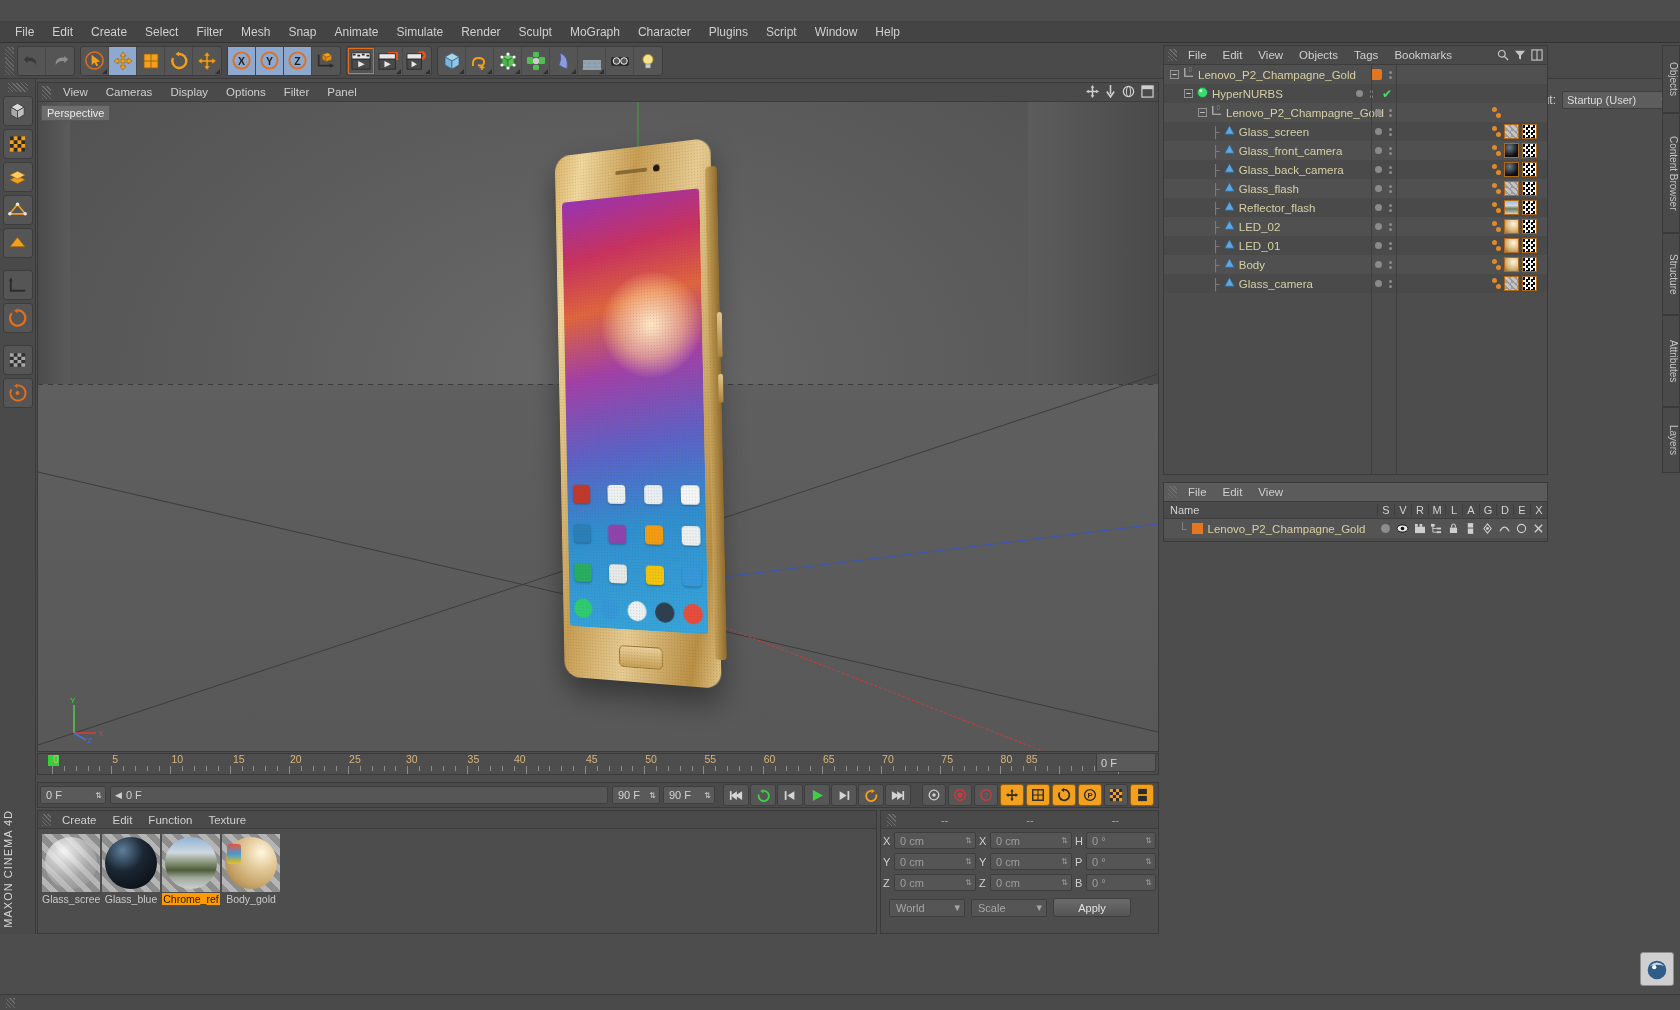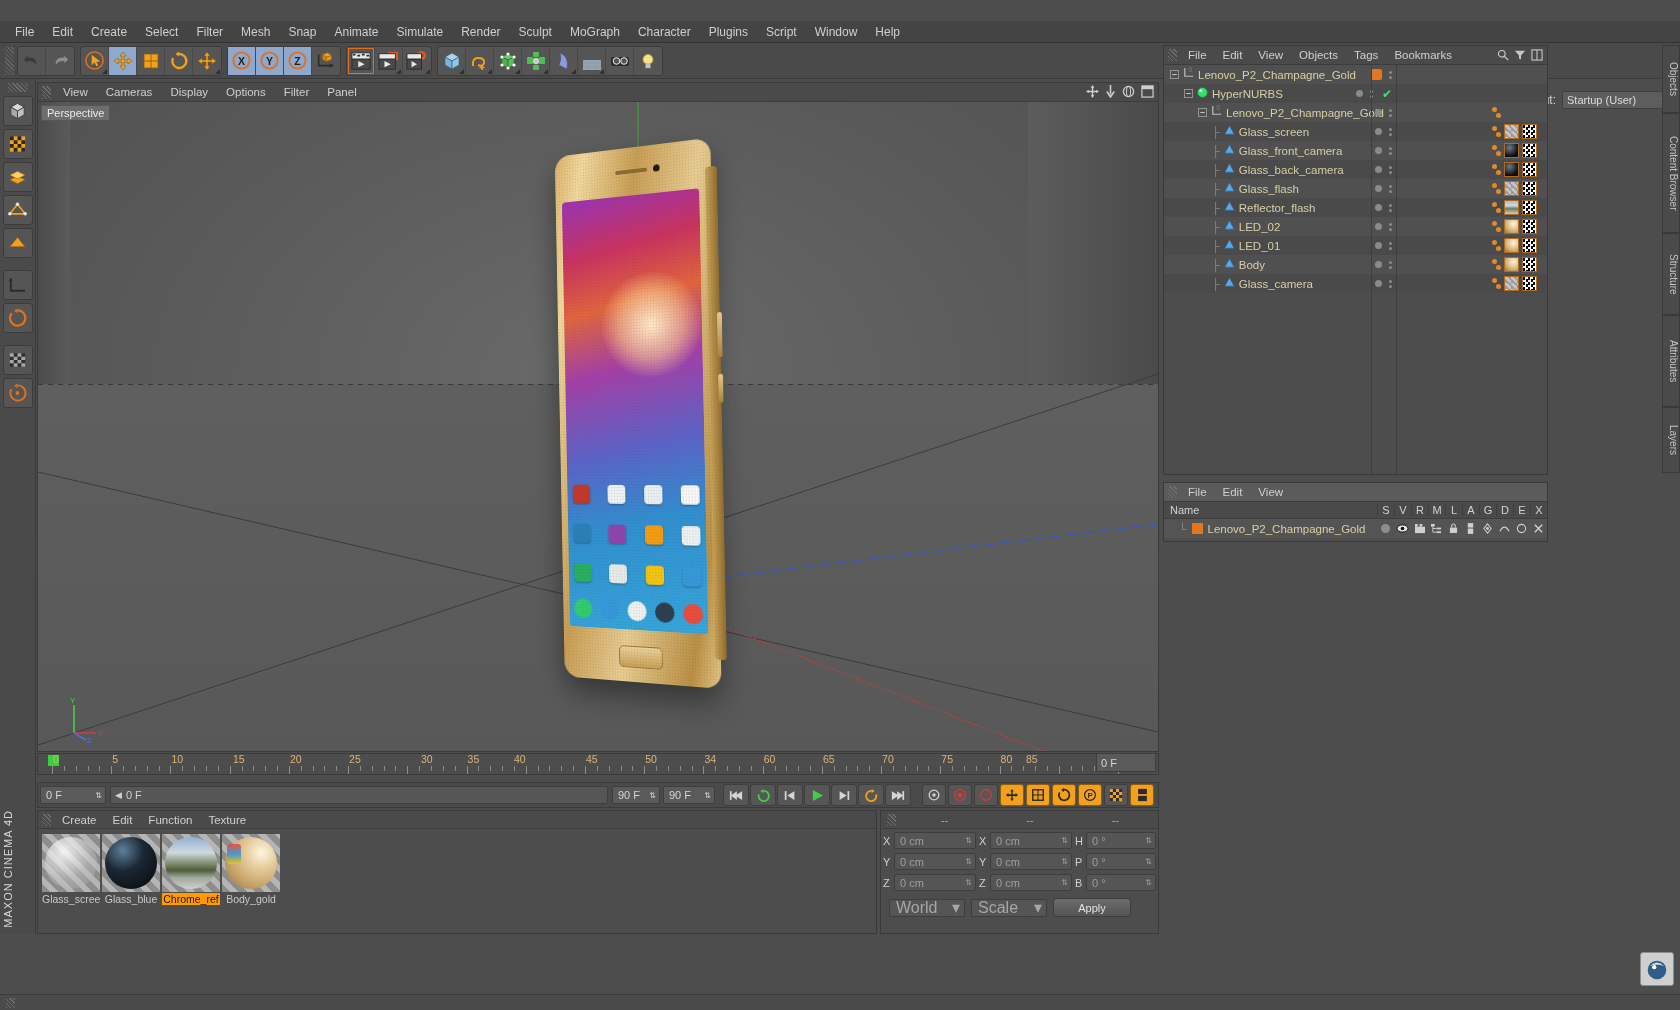--- a/index.html
+++ b/index.html
@@ -191,21 +191,21 @@
     background-image: repeating-linear-gradient(45deg,#6e6e6e 0 1px,transparent 1px 3px); }
   .co-col { width: 86px; text-align: center; }
   .co-row { display: flex; align-items: center; height: 19px; margin: 2px 0 0 2px; }
   .co-lab { width: 11px; font-size: 11px; color: #cfcfcf; }
   .co-in { width: 82px; height: 17px; background: #555; border: 1px solid #3e3e3e;
     border-radius: 2px; font-size: 11px; color: #9d9d9d;
     display: flex; align-items: center; justify-content: space-between; padding: 0 3px 0 5px; }
   .co-in.small { width: 70px; }
   .co-foot { display: flex; align-items: center; gap: 6px; margin: 6px 0 0 8px; }
   .co-sel { width: 76px; height: 18px; background: #555; border: 1px solid #3e3e3e;
-    border-radius: 2px; font-size: 16px; color: #a6a6a6;
+    border-radius: 2px; font-size: 11px; color: #a6a6a6;
     display: flex; align-items: center; justify-content: space-between; padding: 0 4px 0 6px; }
   .co-apply { width: 78px; height: 19px; background: linear-gradient(#6b6b6b,#555);
     border: 1px solid #3e3e3e; border-radius: 3px; font-size: 11px; color: #e2e2e2;
     display: flex; align-items: center; justify-content: center; }
 
   
   .objmgr { position: absolute; left: 1163px; top: 45px; width: 385px; height: 430px;
     background: #4d4d4d; border: 1px solid #3a3a3a; }
   .om-menu { height: 19px; background: #4a4a4a; border-bottom: 1px solid #3c3c3c;
     display: flex; align-items: center; padding-left: 4px; position: relative; }
@@ -675,21 +675,21 @@
           <div class="tl-tick" style="left: 262.733px;"></div>
           <div class="tl-tick" style="left: 274.578px;"></div>
           <div class="tl-tick" style="left: 286.422px;"></div>
           <div class="tl-tick" style="left: 298.267px;"></div>
           <div class="tl-num" style="left: 311.111px;">25</div>
           <div class="tl-tick" style="left: 310.111px; height: 8px;"></div>
           <div class="tl-tick" style="left: 321.956px;"></div>
           <div class="tl-tick" style="left: 333.8px;"></div>
           <div class="tl-tick" style="left: 345.644px;"></div>
           <div class="tl-tick" style="left: 357.489px;"></div>
-          <div class="tl-num" style="left: 383px;">30</div>
+          <div class="tl-num" style="left: 368px;">30</div>
           <div class="tl-tick" style="left: 369.333px; height: 8px;"></div>
           <div class="tl-tick" style="left: 381.178px;"></div>
           <div class="tl-tick" style="left: 393.022px;"></div>
           <div class="tl-tick" style="left: 404.867px;"></div>
           <div class="tl-tick" style="left: 416.711px;"></div>
           <div class="tl-num" style="left: 429.556px;">35</div>
           <div class="tl-tick" style="left: 428.556px; height: 8px;"></div>
           <div class="tl-tick" style="left: 440.4px;"></div>
           <div class="tl-tick" style="left: 452.244px;"></div>
           <div class="tl-tick" style="left: 464.089px;"></div>
@@ -705,21 +705,21 @@
           <div class="tl-tick" style="left: 558.844px;"></div>
           <div class="tl-tick" style="left: 570.689px;"></div>
           <div class="tl-tick" style="left: 582.533px;"></div>
           <div class="tl-tick" style="left: 594.378px;"></div>
           <div class="tl-num" style="left: 607.222px;">50</div>
           <div class="tl-tick" style="left: 606.222px; height: 8px;"></div>
           <div class="tl-tick" style="left: 618.067px;"></div>
           <div class="tl-tick" style="left: 629.911px;"></div>
           <div class="tl-tick" style="left: 641.756px;"></div>
           <div class="tl-tick" style="left: 653.6px;"></div>
-          <div class="tl-num" style="left: 666.444px;">34</div>
+          <div class="tl-num" style="left: 666.444px;">55</div>
           <div class="tl-tick" style="left: 665.444px; height: 8px;"></div>
           <div class="tl-tick" style="left: 677.289px;"></div>
           <div class="tl-tick" style="left: 689.133px;"></div>
           <div class="tl-tick" style="left: 700.978px;"></div>
           <div class="tl-tick" style="left: 712.822px;"></div>
           <div class="tl-num" style="left: 725.667px;">60</div>
           <div class="tl-tick" style="left: 724.667px; height: 8px;"></div>
           <div class="tl-tick" style="left: 736.511px;"></div>
           <div class="tl-tick" style="left: 748.356px;"></div>
           <div class="tl-tick" style="left: 760.2px;"></div>

